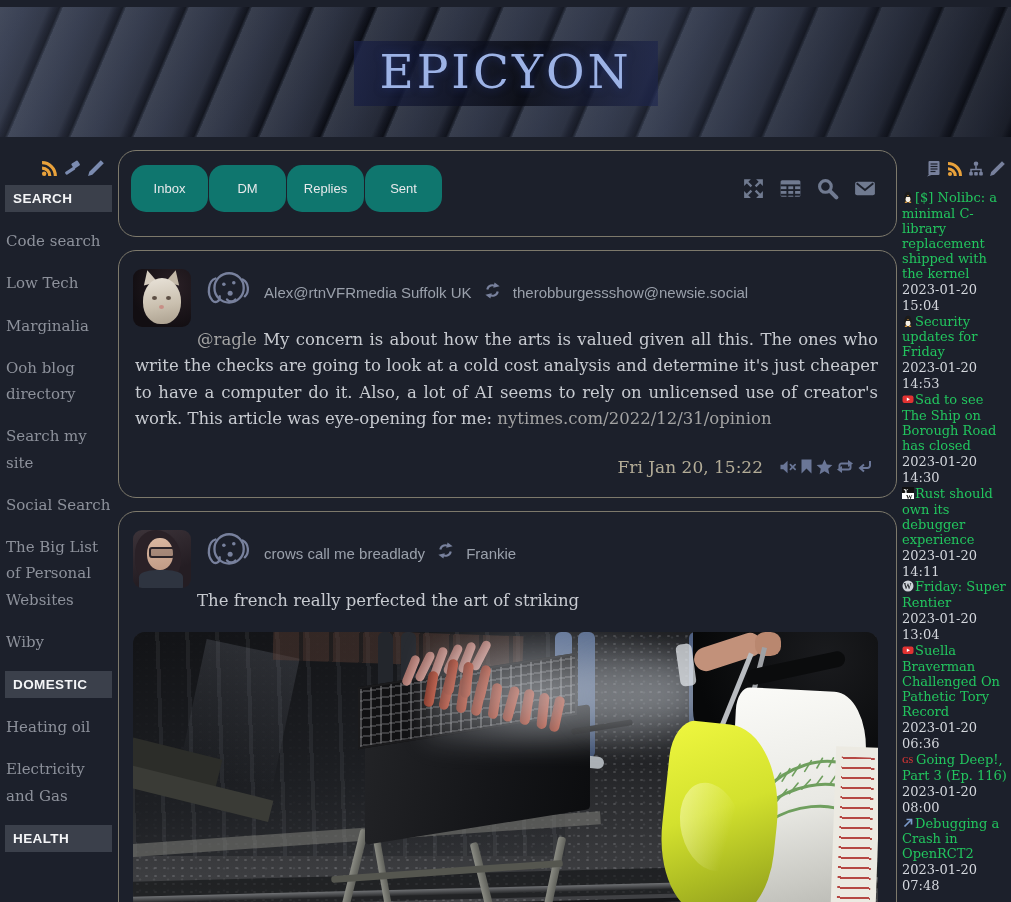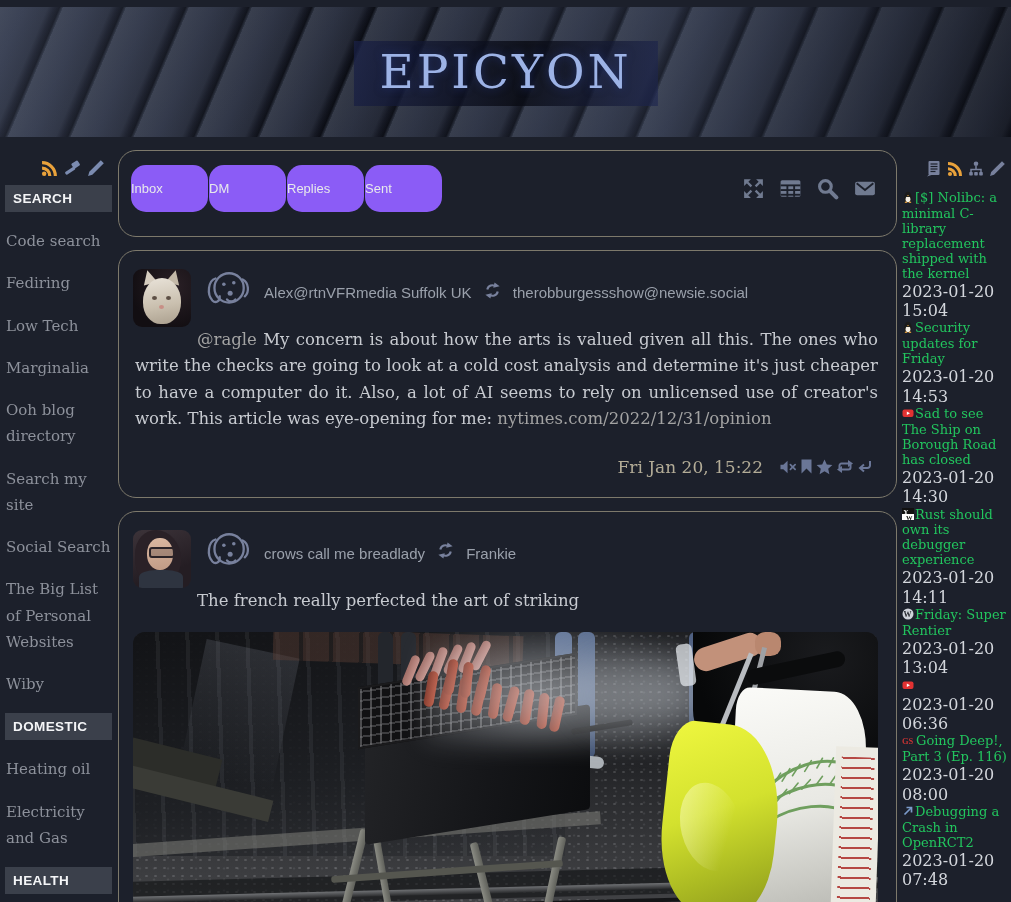--- a/index.html
+++ b/index.html
@@ -33,22 +33,22 @@
     background:#3b404b;color:#f4f5f7;font:700 13.5px "Liberation Sans",sans-serif;
     letter-spacing:.4px;padding:6px 8px;margin:8px 0 8px 0;
   }
   .side-link{display:block;font:15px/1.75 "DejaVu Serif",serif;color:#8d919b;padding:8px 1px;}
   
   .tl-header{
     border:1px solid #7d796b;border-radius:18px;padding:14px 18px 24px 12px;
     display:flex;align-items:center;
   }
   .tab{
-    background:#8b5cf6;border:none;border-radius:15px;color:#e7e9eb;
-    font:13px "Liberation Sans",sans-serif;padding:16px 0;width:77px;text-align:left;
+    background:#0f766e;border:none;border-radius:15px;color:#e7e9eb;
+    font:13px "Liberation Sans",sans-serif;padding:16px 0;width:77px;text-align:center;
     margin-right:1px;cursor:pointer;
   }
   .tl-icons{margin-left:auto;display:flex;align-items:center;gap:12px;color:#707a90;}
   .tl-icons svg{display:block;}
   
   .post{border:1px solid #7d796b;border-radius:18px;margin-top:13px;padding:16px 16px 12px 14px;}
   .avatar{
     float:left;width:58px;height:58px;border-radius:9px;margin:2px 6px 2px 0;
     position:relative;overflow:hidden;cursor:pointer;
   }
@@ -160,21 +160,21 @@
   .rail-ch{left:0;top:240px;width:745px;height:26px;transform:rotate(-1.5deg);background:rgba(10,11,12,0.55);}
   .rail1{left:0;top:255px;width:745px;height:6px;transform:rotate(-1.5deg);background:linear-gradient(#707275,#2a2b2d);}
   .rail2{left:0;top:272px;width:600px;height:4px;transform:rotate(-1.5deg);background:#141517;}
   .wood1{left:-12px;top:150px;width:152px;height:22px;transform:rotate(14deg);background:#3a3b36;}
   .wood2{left:-6px;top:116px;width:92px;height:40px;transform:rotate(14deg);background:#2c2d29;}
   
   .news-icons{display:flex;justify-content:flex-end;align-items:center;gap:5px;margin:10px 2px 10px 0;color:#78819d;}
   .news-item{font:13px/1.15 "DejaVu Serif",serif;color:#9b9fa8;margin-bottom:1px;}
   .news-title{color:#22c55e;}
   .fav{display:inline-block;vertical-align:-1px;margin-right:1px;}
-  .news-date,.news-time{display:block;color:#d3d6dc;font-size:16px;margin-top:1px;}
+  .news-date,.news-time{display:block;color:#d3d6dc;font-size:13px;margin-top:1px;}
 </style>
 </head>
 <body>
 
 <div class="banner">
   <div class="banner-title">EPICYON</div>
 </div>
 
 <div class="content">
 
@@ -195,21 +195,20 @@
         </span>
       <span>
           <svg width="17" height="17" viewBox="0 0 16 16" fill="#7b8bb0">
             <path d="M1 15l1.2-4L13 .2 15.8 3 5 13.8z"></path>
           </svg>
         </span>
     </div>
 
     <div class="section-header">SEARCH</div>
     <a class="side-link">Code search</a>
-    <a class="side-link">Fediring</a>
     <a class="side-link">Low Tech</a>
     <a class="side-link">Marginalia</a>
     <a class="side-link">Ooh blog directory</a>
     <a class="side-link">Search my site</a>
     <a class="side-link">Social Search</a>
     <a class="side-link">The Big List of Personal Websites</a>
     <a class="side-link">Wiby</a>
 
     <div class="section-header">DOMESTIC</div>
     <a class="side-link">Heating oil</a>
@@ -525,21 +524,21 @@
             <text x="1.6" y="8.8" font-size="8" font-weight="bold" fill="#2a2d33" font-family="serif">W</text>
           </svg></span><span class="news-title">Friday: Super Rentier</span>
       <span class="news-date">2023-01-20</span>
       <span class="news-time">13:04</span>
     </div>
 
     <div class="news-item">
       <span class="fav"><svg width="12" height="12" viewBox="0 0 12 12">
             <rect x="0.5" y="2.5" width="11" height="7.5" rx="2" fill="#e23232"></rect>
             <polygon points="4.8,4.5 8,6.2 4.8,8" fill="#fff"></polygon>
-          </svg></span>
+          </svg></span><span class="news-title">Suella Braverman Challenged On Pathetic Tory Record</span>
       <span class="news-date">2023-01-20</span>
       <span class="news-time">06:36</span>
     </div>
 
     <div class="news-item">
       <span class="fav"><svg width="13" height="12" viewBox="0 0 13 12">
             <text x="0" y="9.5" font-size="8.5" font-weight="bold" fill="#c23333" font-family="serif">GS</text>
           </svg></span><span class="news-title">Going Deep!, Part 3 (Ep. 116)</span>
       <span class="news-date">2023-01-20</span>
       <span class="news-time">08:00</span>

